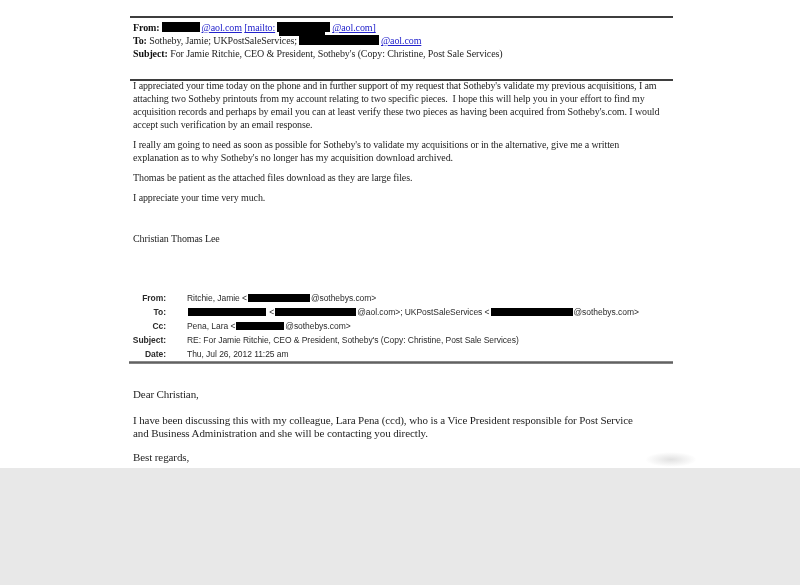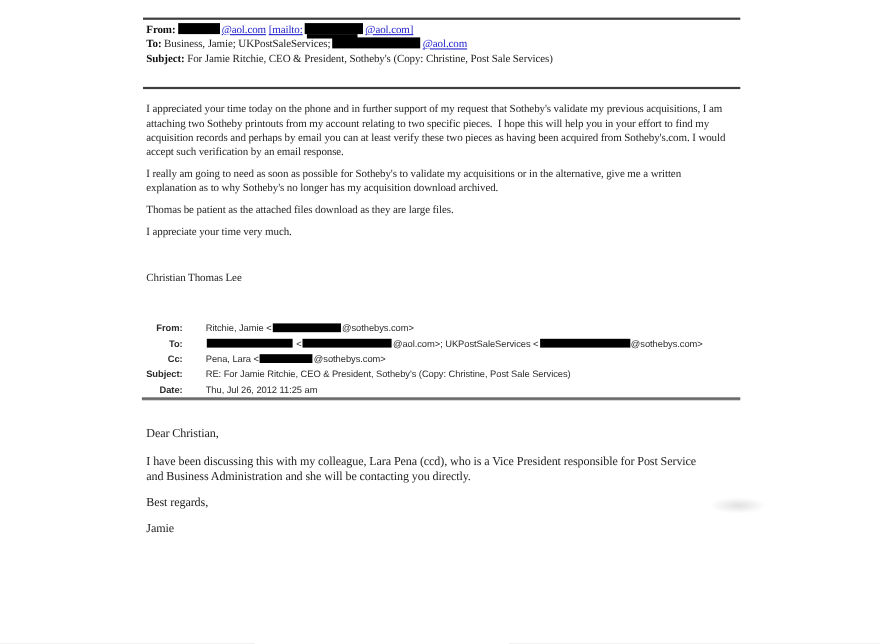--- a/index.html
+++ b/index.html
@@ -1,38 +1,38 @@
 <!DOCTYPE html>
 <html><head>
 <meta charset="utf-8">
 <style>
   html,body{margin:0;padding:0;background:#e8e8e8;}
   .page{
-    position:relative;width:800px;height:585px;background:#ffffff;
+    position:relative;width:800px;height:468px;background:#ffffff;
     overflow:hidden;font-family:"Liberation Serif", serif;color:#1e1e1e;
   }
   .abs{position:absolute;}
   
   .rule-dark{position:absolute;height:2px;background:#3e3e3e;}
   .rule-gray{position:absolute;height:3px;background:linear-gradient(to bottom,#9b9b9b,#5c5c5c 55%,#9b9b9b);}
   
   .h1block{left:133px;top:21px;font-size:10px;line-height:13.2px;letter-spacing:-0.1px;}
   .h1block .line{white-space:pre;}
   .lbl{font-weight:bold;color:#111;}
   .lnk{color:#2222cc;text-decoration:underline;}
   
   .bar{display:inline-block;background:#000;height:10px;vertical-align:-1px;margin:0 2px;}
   .bar.dip{position:relative;}
   .bar.dip::after{content:"";position:absolute;left:4%;top:100%;width:86%;height:4px;background:#000;}
   .w38{width:38px}.w53{width:53px}.w80{width:80px}
   .bar2{display:inline-block;background:#000;height:8px;vertical-align:-1px;margin:0 1px;}
   .w62{width:62px}.w78{width:78px}.w81{width:81px}.w82{width:82px}.w48{width:48px}
   .telbar{display:inline-block;background:#000;height:10px;width:62px;vertical-align:-2px;margin-left:3px;}
   
-  .b1block{left:133px;top:93px;font-size:10px;line-height:13px;letter-spacing:-0.1px;}
+  .b1block{left:133px;top:79px;font-size:10px;line-height:13px;letter-spacing:-0.1px;}
   .b1block .para{margin:0 0 7px 0;}
   .b1block .line{white-space:pre;}
   .sig1{margin-top:28px;}
   
   .h2block{left:126px;top:291px;font-family:"Liberation Sans", sans-serif;font-size:8.5px;line-height:14px;color:#2b2b2b;letter-spacing:-0.05px;}
   .h2row{display:flex;height:14px;align-items:baseline;}
   .h2label{flex:none;width:40px;text-align:right;font-weight:bold;}
   .h2val{margin-left:21px;white-space:pre;}
   
   .b2block{left:133px;top:388px;font-size:11px;line-height:13px;letter-spacing:-0.1px;}
@@ -48,21 +48,21 @@
 </style>
 </head>
 <body>
 
 <div class="page">
 
   <div class="rule-dark" style="left:130px;top:16px;width:543px;"></div>
 
   <div class="abs h1block">
     <div class="line"><span class="lbl">From:</span><span class="bar w38"></span><span class="lnk">@aol.com</span> <span class="lnk">[mailto:</span><span class="bar dip w53"></span><span class="lnk">@aol.com]</span></div>
-    <div class="line"><span class="lbl">To:</span> <span>Business, Jamie; UKPostSaleServices;</span><span class="bar w80"></span><span class="lnk">@aol.com</span></div>
+    <div class="line"><span class="lbl">To:</span> <span>Sotheby, Jamie; UKPostSaleServices;</span><span class="bar w80"></span><span class="lnk">@aol.com</span></div>
     <div class="line"><span class="lbl">Subject:</span> <span>For Jamie Ritchie, CEO &amp; President, Sotheby's (Copy: Christine, Post Sale Services)</span></div>
   </div>
 
   <div class="rule-dark" style="left:130px;top:79px;width:543px;"></div>
 
   <div class="abs b1block">
     <div class="para">
       <div class="line">I appreciated your time today on the phone and in further support of my request that Sotheby's validate my previous acquisitions, I am</div>
       <div class="line">attaching two Sotheby printouts from my account relating to two specific pieces.  I hope this will help you in your effort to find my</div>
       <div class="line">acquisition records and perhaps by email you can at least verify these two pieces as having been acquired from Sotheby's.com. I would</div>

